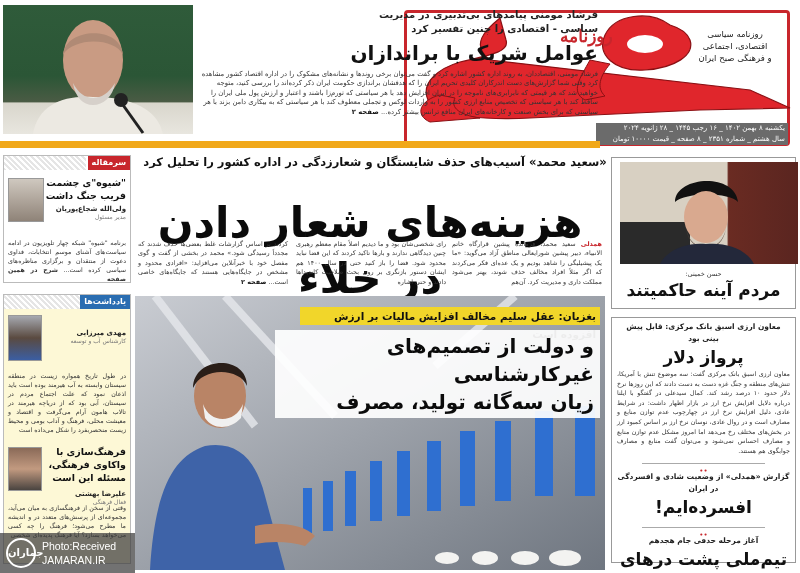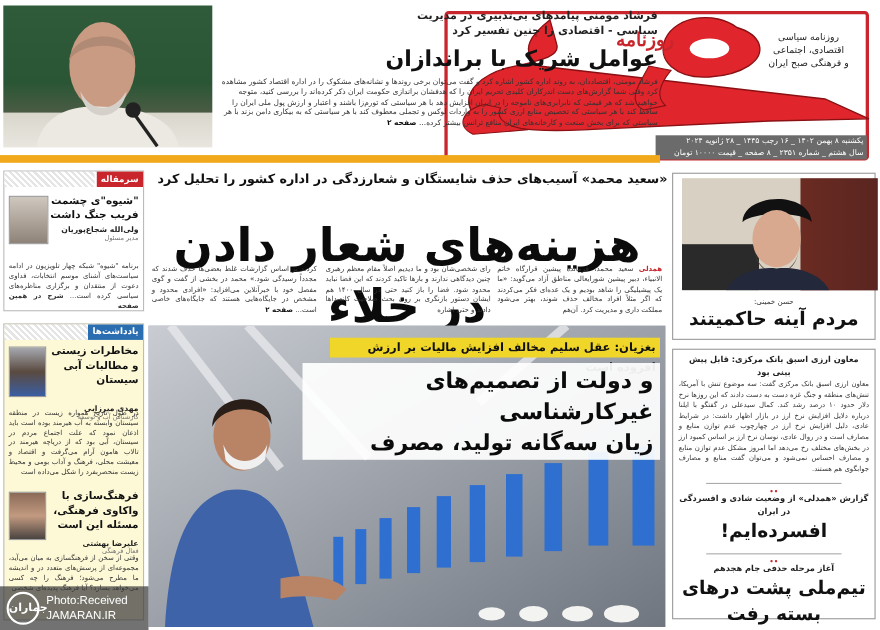--- a/index.html
+++ b/index.html
@@ -192,21 +192,20 @@
 </div>
 
 <div class="abs left-box" id="notes-box">
   <div class="sec-head" id="notes-head">
     <div class="stripes"></div>
     <div class="label">یادداشت‌ها</div>
   </div>
   <div style="position:absolute;left:0;right:0;top:16px;height:128px;">
     <div class="thumb" style="left:4px;top:4px;width:34px;height:46px;background:linear-gradient(180deg,#a6a9b0,#5a4a40 50%,#3b5ea2);"></div>
     <div style="position:absolute;right:4px;top:2px;width:84px;">
-      <div class="col-title">مخاطرات زیستی و مطالبات آبی سیستان</div>
       <div class="col-author" style="margin-top:16px;">مهدی میرزایی</div>
       <div class="col-role">کارشناس آب و توسعه</div>
     </div>
     <div class="col-body" style="position:absolute;left:4px;right:4px;top:60px;">در طول تاریخ همواره زیست در منطقه سیستان وابسته به آب هیرمند بوده است باید اذعان نمود که علت اجتماع مردم در سیستان، آبی بود که از دریاچه هیرمند در تالاب هامون آرام می‌گرفت و اقتصاد و معیشت محلی، فرهنگ و آداب بومی و محیط زیست منحصربفرد را شکل می‌داده است</div>
   </div>
   <div style="position:absolute;left:0;right:0;top:148px;height:120px;">
     <div class="thumb" style="left:4px;top:4px;width:34px;height:44px;background:linear-gradient(180deg,#8a6a58,#c29a80 50%,#4a4440);"></div>
     <div style="position:absolute;right:4px;top:2px;width:84px;">
       <div class="col-title">فرهنگ‌سازی با واکاوی فرهنگی، مسئله این است</div>
       <div class="col-author" style="margin-top:6px;">علیرضا بهشتی</div>
@@ -226,20 +225,21 @@
       <path d="M40 102 C 48 86, 70 80, 86 82 C 104 80, 126 86, 134 102 Z" fill="#23283a"></path>
     </svg>
   </div>
   <div id="khomeini-caption">حسن خمینی:</div>
   <div id="khomeini-headline">مردم آینه حاکمیتند</div>
 </div>
 
 <div class="abs" id="right-stories">
   <div>
     <div class="rs-kicker">معاون ارزی اسبق بانک مرکزی: قابل پیش بینی بود</div>
+    <div class="rs-headline">پرواز دلار</div>
     <div class="rs-body">معاون ارزی اسبق بانک مرکزی گفت: سه موضوع تنش با آمریکا، تنش‌های منطقه و جنگ غزه دست به دست دادند که این روزها نرخ دلار حدود ۱۰ درصد رشد کند. کمال سیدعلی در گفتگو با ایلنا درباره دلایل افزایش نرخ ارز در بازار اظهار داشت: در شرایط عادی، دلیل افزایش نرخ ارز در چهارچوب عدم توازن منابع و مصارف است و در روال عادی، نوسان نرخ ارز بر اساس کمبود ارز در بخش‌های مختلف رخ می‌دهد اما امروز مشکل عدم توازن منابع و مصارف احساس نمی‌شود و می‌توان گفت منابع و مصارف جوابگوی هم هستند.</div>
   </div>
   <div class="rs-sep"><span>••</span></div>
   <div>
     <div class="rs-kicker">گزارش «همدلی» از وضعیت شادی و افسردگی در ایران</div>
     <div class="rs-headline">افسرده‌ایم!</div>
   </div>
   <div class="rs-sep"><span>••</span></div>
   <div>
     <div class="rs-kicker">آغاز مرحله حذفی جام هجدهم</div>

